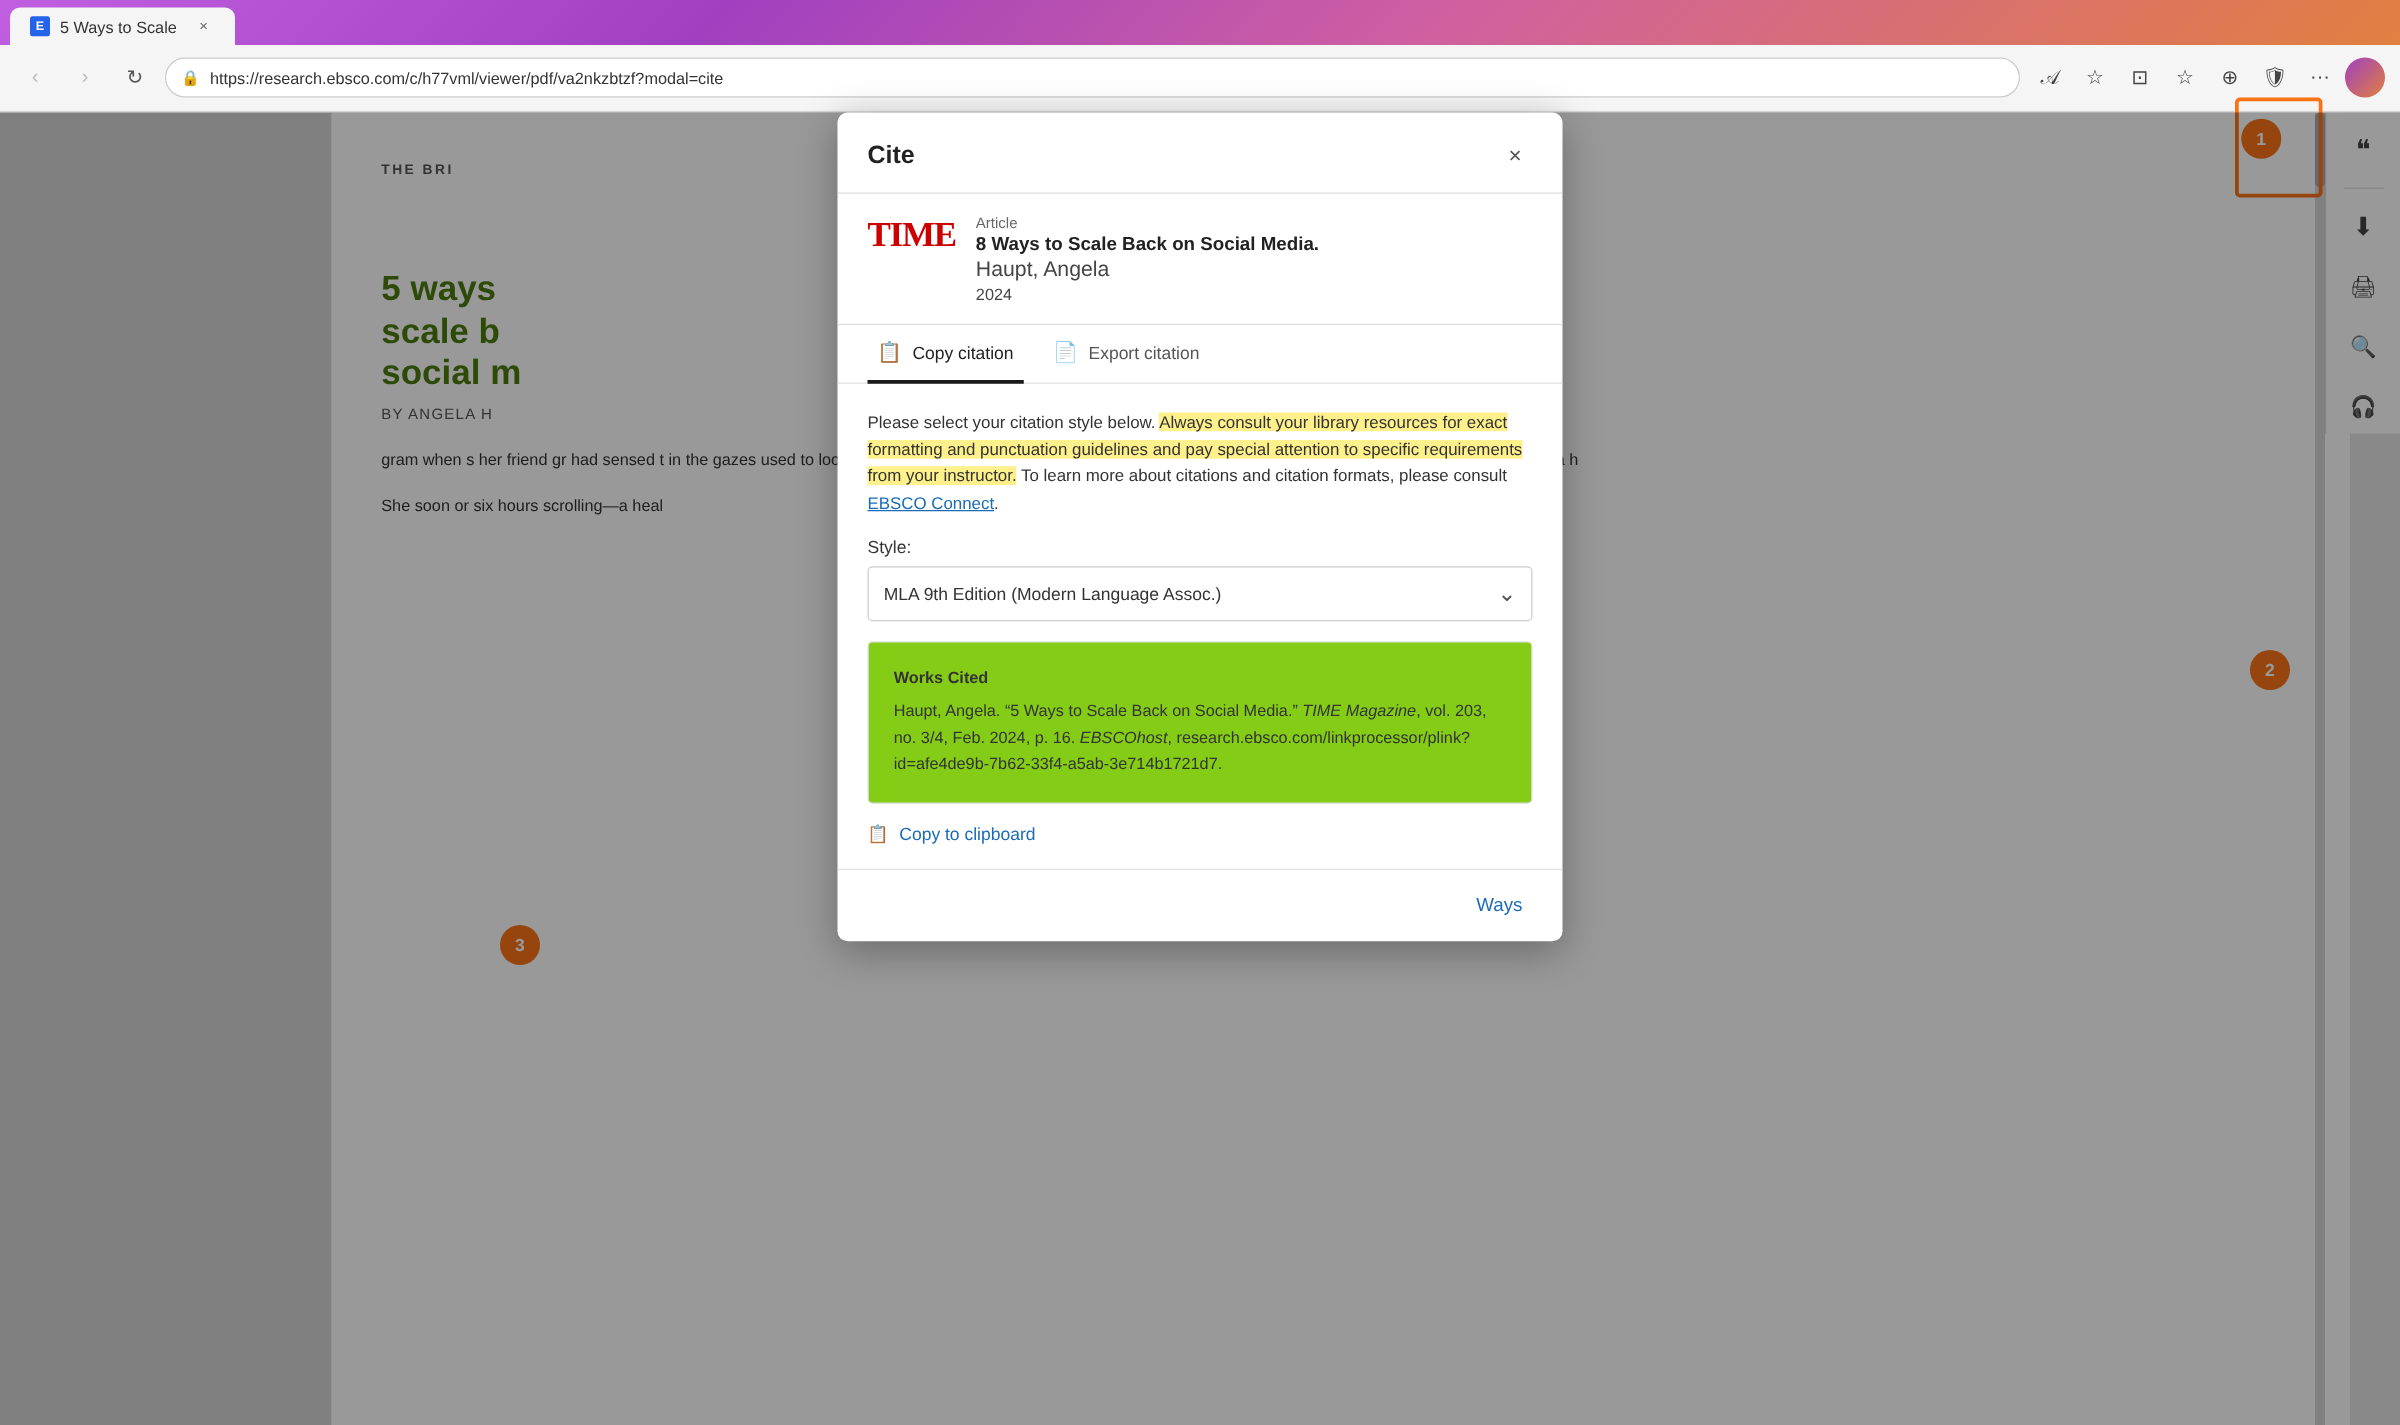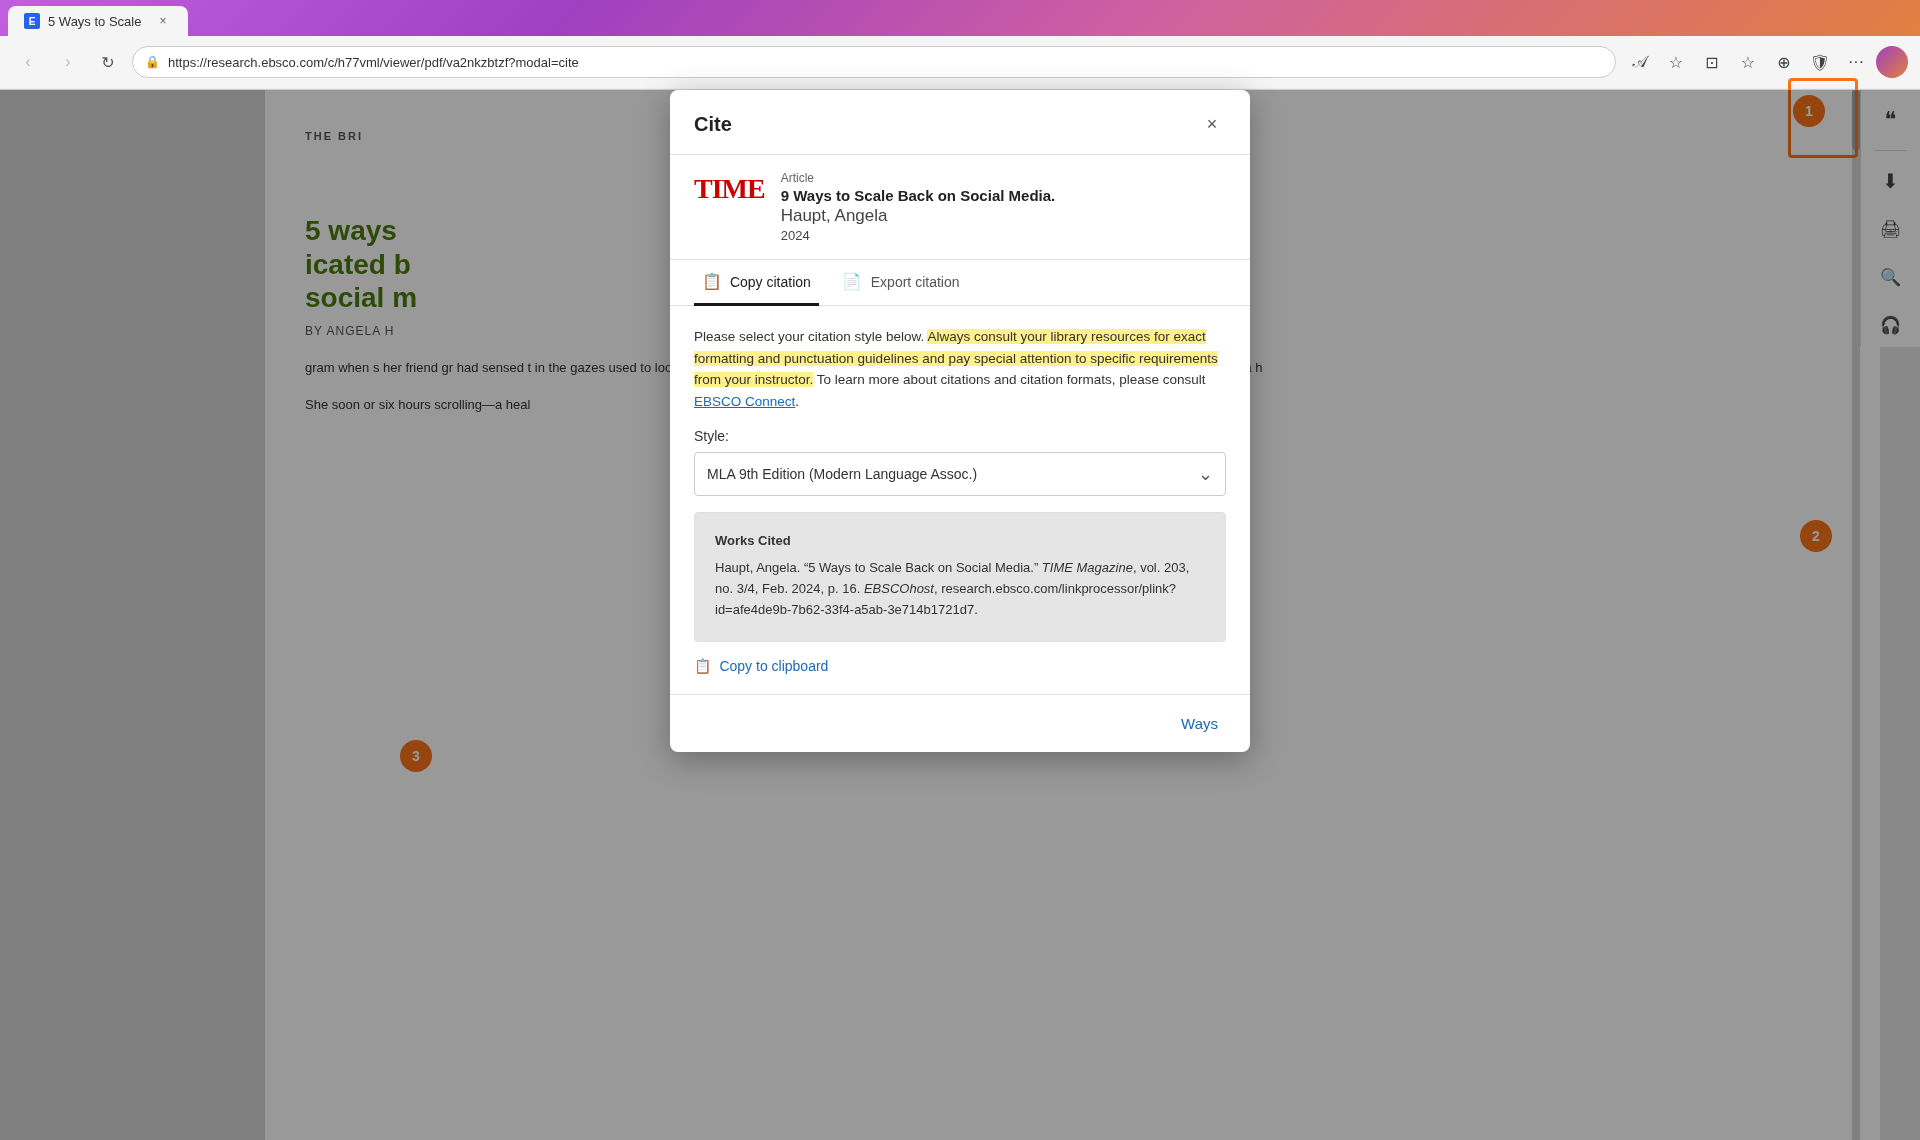--- a/index.html
+++ b/index.html
@@ -178,21 +178,21 @@
     .style-select {
       width: 100%; height: 44px; border: 1px solid #ccc; border-radius: 4px;
       padding: 0 12px; font-size: 14px; color: #333; cursor: pointer;
       display: flex; align-items: center; justify-content: space-between;
       background: white; margin-bottom: 16px;
     }
     .style-select-arrow { color: #555; font-size: 18px; }
 
     
     .citation-box {
-      background: #e5e5e5; border: 1px solid #e0e0e0; border-radius: 4px;
+      background: #84cc16; border: 1px solid #e0e0e0; border-radius: 4px;
       padding: 20px; margin-bottom: 16px;
     }
     .citation-works-cited { font-size: 13px; font-weight: 600; color: #333; margin-bottom: 10px; }
     .citation-text { font-size: 13px; color: #333; line-height: 1.6; }
     .citation-italic { font-style: italic; }
 
     .copy-clipboard-btn {
       display: flex; align-items: center; gap: 8px;
       color: #1a6bb5; font-size: 14px; cursor: pointer; font-weight: 400;
       background: none; border: none; padding: 0;
@@ -262,21 +262,21 @@
 
 <div class="page-bg">
   <div class="page-sidebar-left">
     
   </div>
   <div class="page-main">
     <div class="bg-subheading">THE BRI</div>
     <div style="height:60px;"></div>
     <div class="bg-article-title">
       <div>5 ways</div>
-      <div>icated b</div>
+      <div>scale b</div>
       <div>social m</div>
     </div>
     <div class="bg-byline">BY ANGELA H</div>
     <div style="height:20px;"></div>
     <div class="bg-text">gram when s her friend gr had sensed t in the gazes used to look their phone. There has to bly magneti nective that apps," recall 21 and foun icated to hel media in a h</div>
     <div style="height:16px;"></div>
     <div class="bg-text">She soon or six hours scrolling—a heal</div>
   </div>
   <div class="page-sidebar-right">
     <div class="bg-text" style="font-size:11px; color:#555; padding:8px 4px; line-height:1.8;">rns d will rn ely," e your desk</div>
@@ -315,21 +315,21 @@
 
     <div class="modal-header">
       <span class="modal-title">Cite</span>
       <div class="modal-close">×</div>
     </div>
 
     <div class="article-info">
       <div class="time-logo">TIME</div>
       <div class="article-meta">
         <span class="article-type">Article</span>
-        <span class="article-title">9 Ways to Scale Back on Social Media.</span>
+        <span class="article-title">8 Ways to Scale Back on Social Media.</span>
         <span class="article-author">Haupt, Angela</span>
         <span class="article-year">2024</span>
       </div>
     </div>
 
     <div class="modal-tabs">
       <div class="modal-tab active">
         <span class="tab-icon">📋</span>
         <span>Copy citation</span>
       </div>

